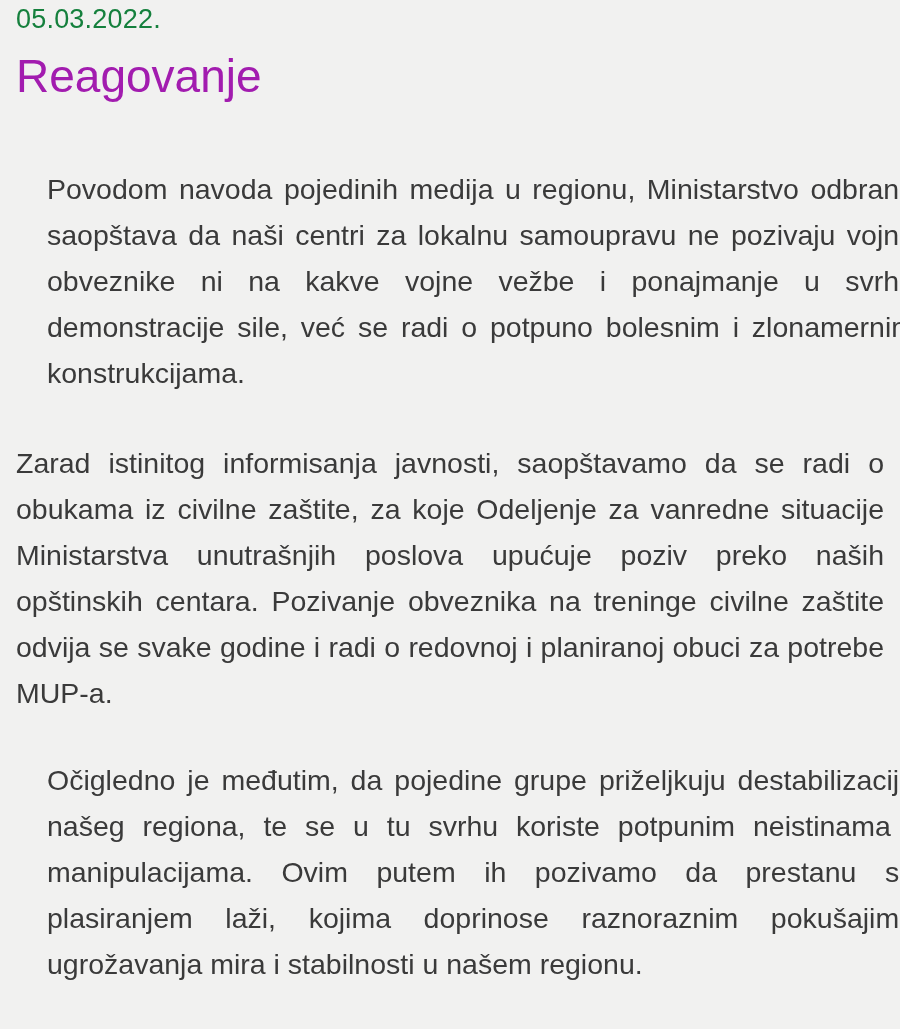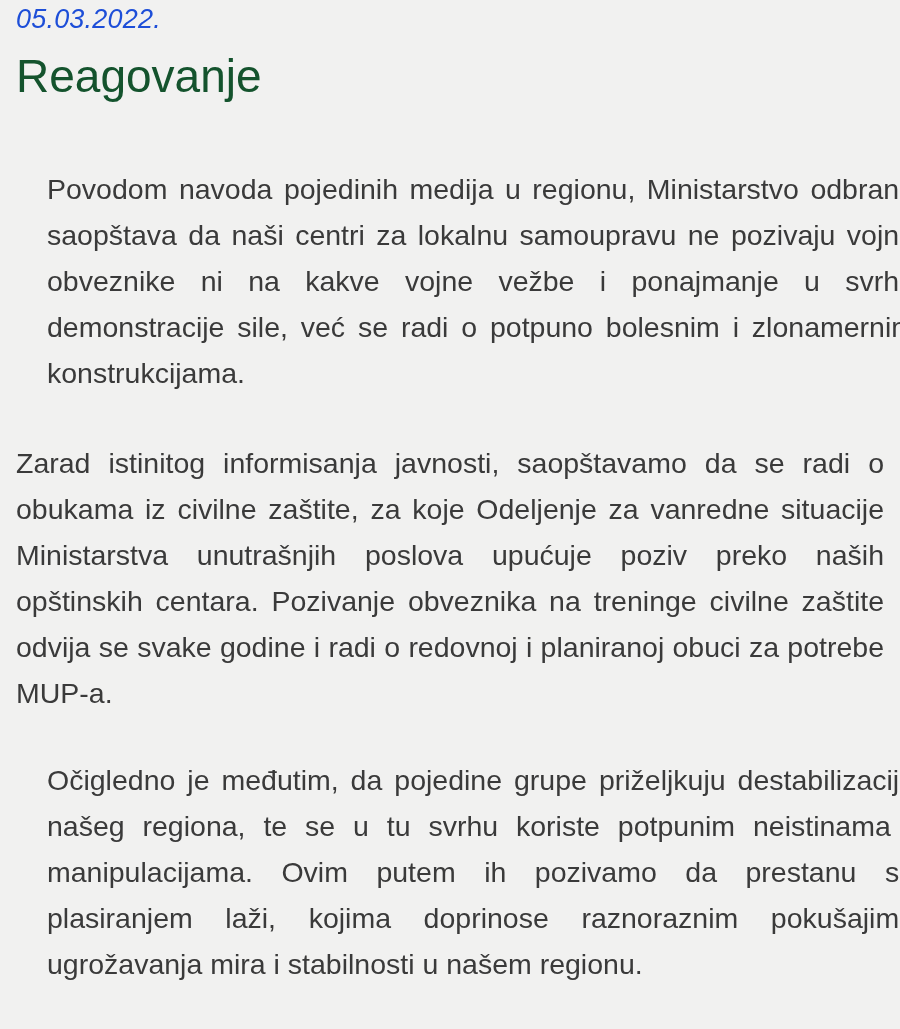--- a/index.html
+++ b/index.html
@@ -20,31 +20,30 @@
       left: 16px;
       top: 0;
       width: 868px;
     }
     .date {
       position: absolute;
       left: 0;
       top: 2px;
       font-size: 27px;
       line-height: 34px;
-      color: #1d4ed8;
+      color: #15803d;
       letter-spacing: 0.2px;
-      font-style: italic;
     }
     .title {
       position: absolute;
       left: 0;
       top: 44px;
       font-size: 46px;
       line-height: 64px;
-      color: #14532d;
+      color: #a21caf;
       font-weight: normal;
       margin: 0;
     }
     .para {
       position: absolute;
       left: 0;
       width: 868px;
       margin: 0;
       font-size: 28.5px;
       line-height: 46px;

